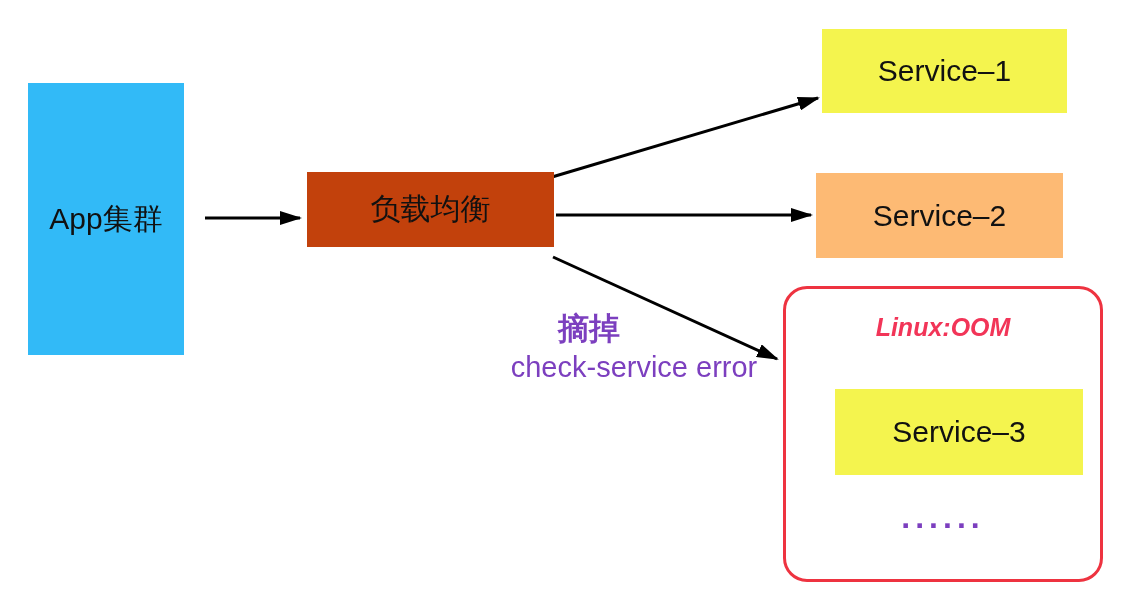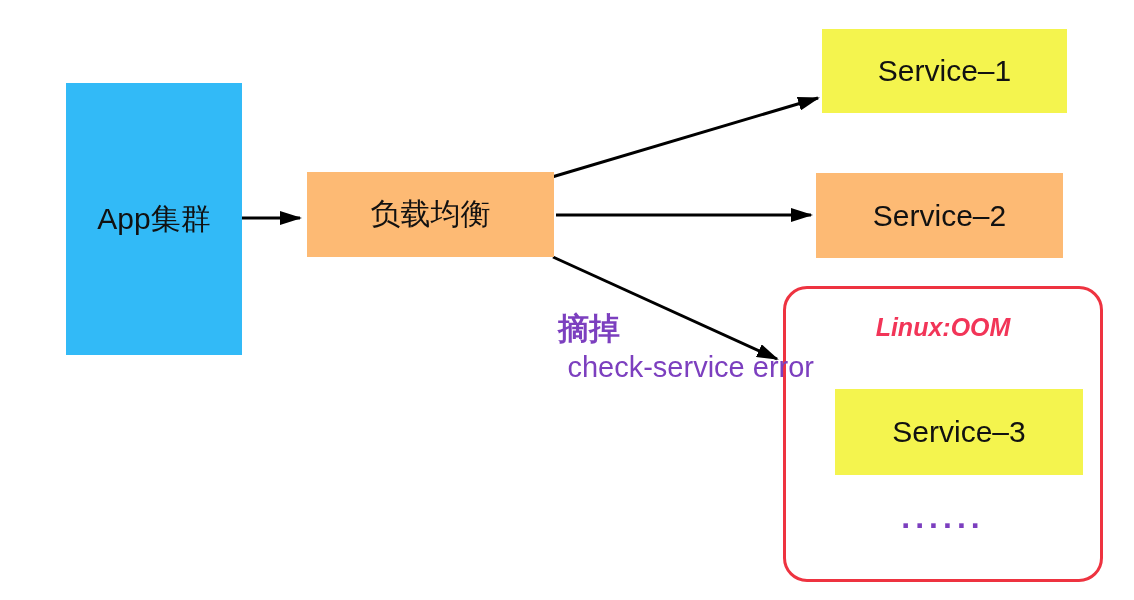--- a/index.html
+++ b/index.html
@@ -25,22 +25,22 @@
   .node {
     position: absolute;
     display: flex;
     align-items: center;
     justify-content: center;
     color: #111111;
     font-size: 30px;
     text-align: center;
     box-sizing: border-box;
   }
-  .node-app      { left: 28px;  top: 83px;  width: 176px; height: 272px; background: #32baf7; margin-left: 38px; }
-  .node-lb       { left: 307px; top: 172px; width: 247px; height: 85px;  background: #fdba74; }
+  .node-app      { left: 28px;  top: 83px;  width: 156px; height: 272px; background: #32baf7; }
+  .node-lb       { left: 307px; top: 172px; width: 247px; height: 75px;  background: #c2410c; }
   .node-svc1     { left: 822px; top: 29px;  width: 245px; height: 84px;  background: #f4f44e; }
   .node-svc2     { left: 816px; top: 173px; width: 247px; height: 85px;  background: #fdba74; }
   .group-oom {
     position: absolute;
     left: 783px; top: 286px;
     width: 320px; height: 296px;
     border: 3px solid #ee3340;
     border-radius: 24px;
     background: #ffffff;
     box-sizing: border-box;
@@ -79,21 +79,20 @@
   .annotation-remove {
     left: 489px; top: 308px;
     width: 200px;
     font-size: 31px;
     font-weight: 700;
   }
   .annotation-check {
     left: 454px; top: 351px;
     width: 360px;
     font-size: 29px;
-    text-align: right;
   }
 </style>
 </head>
 <body>
 
 <div class="canvas">
 
   <svg class="arrow-layer" viewBox="0 0 1134 600" xmlns="http://www.w3.org/2000/svg">
     <defs>
       <marker id="arrowhead" viewBox="0 0 22 14" refX="20" refY="7" markerWidth="22" markerHeight="14" markerUnits="userSpaceOnUse" orient="auto">

